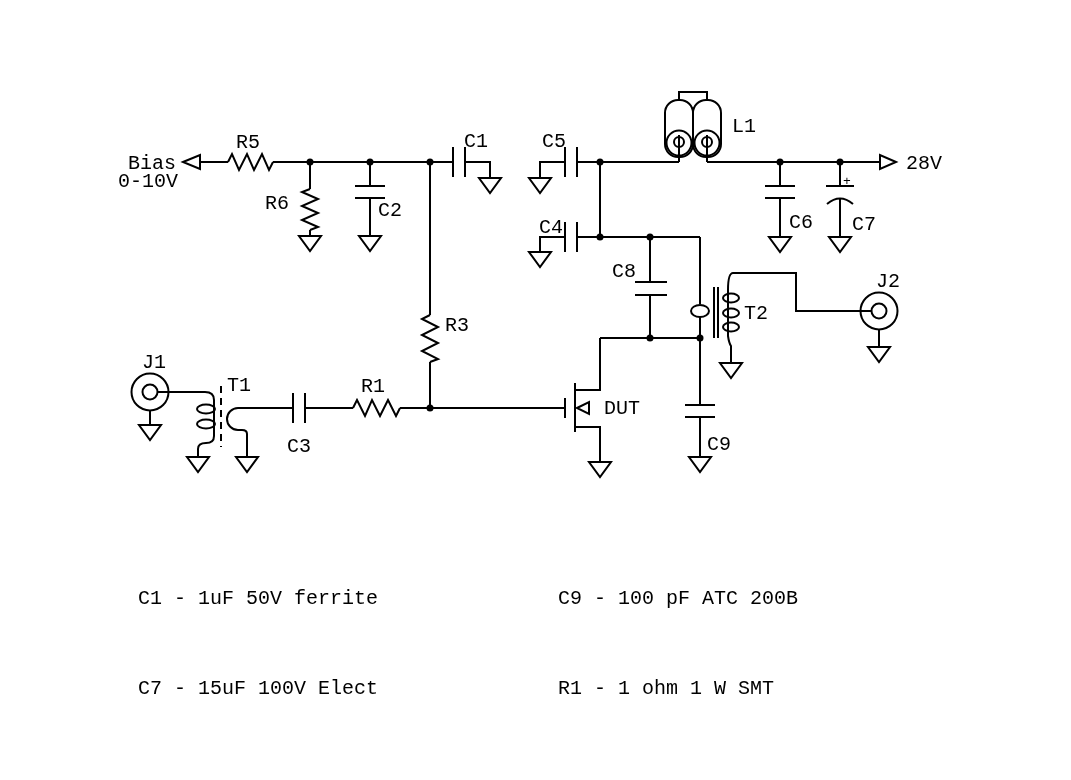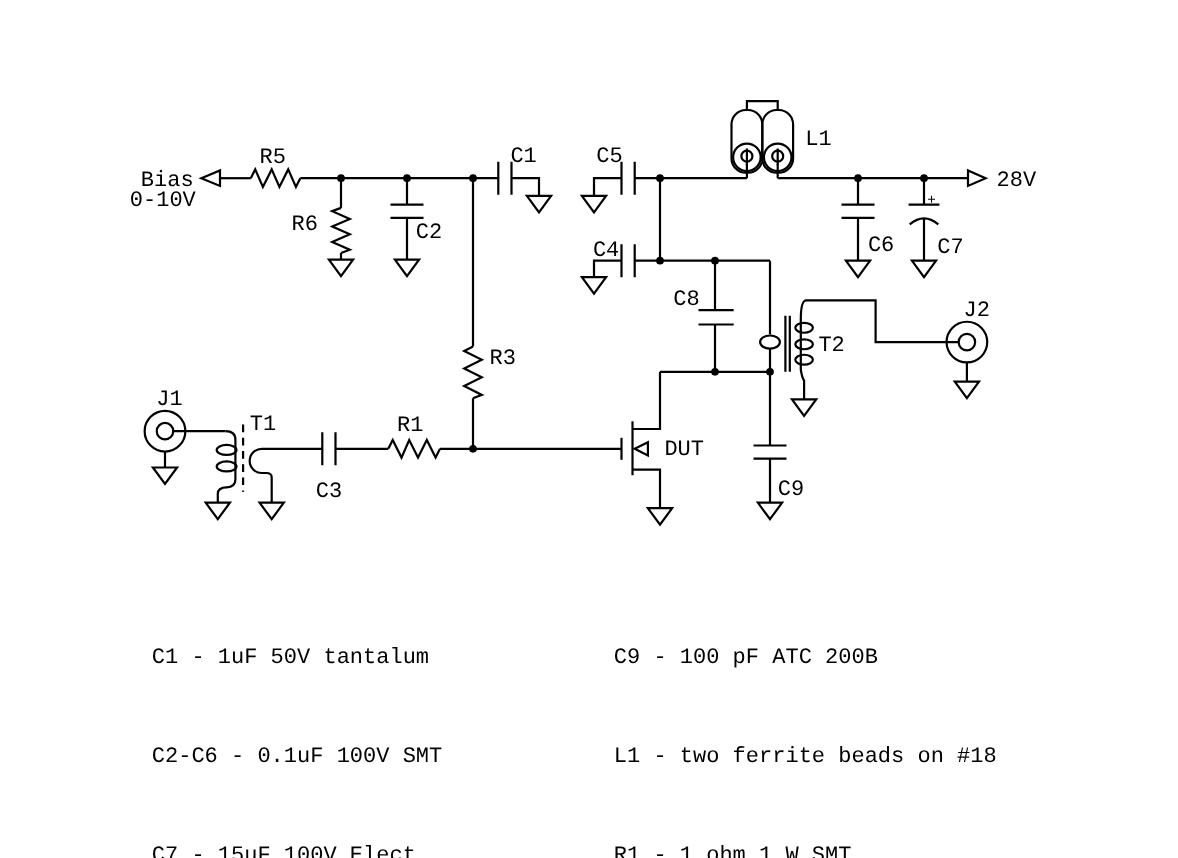--- a/index.html
+++ b/index.html
@@ -200,31 +200,29 @@
     <circle class="dot" cx="840" cy="162" r="3.5"></circle>
     <circle class="dot" cx="600" cy="237" r="3.5"></circle>
     <circle class="dot" cx="650" cy="237" r="3.5"></circle>
     <circle class="dot" cx="650" cy="338" r="3.5"></circle>
     <circle class="dot" cx="700" cy="338" r="3.5"></circle>
     <circle class="dot" cx="430" cy="408" r="3.5"></circle>
   </g>
 </svg>
 
 <div id="parts-left" class="parts-col">
-  <div>C1 - 1uF 50V tantalum</div>
-  <div>C2-C6 - 0.1uF 100V SMT</div>
+  <div>C1 - 1uF 50V ferrite</div>
   <div>C7 - 15uF 100V Elect</div>
   
   
   
   
 </div>
 
 <div id="parts-right" class="parts-col">
   <div>C9 - 100 pF ATC 200B</div>
-  <div>L1 - two ferrite beads on #18</div>
   <div>R1 - 1 ohm 1 W SMT</div>
   
   
   
 </div>
 
 </div>
 
 </body></html>

